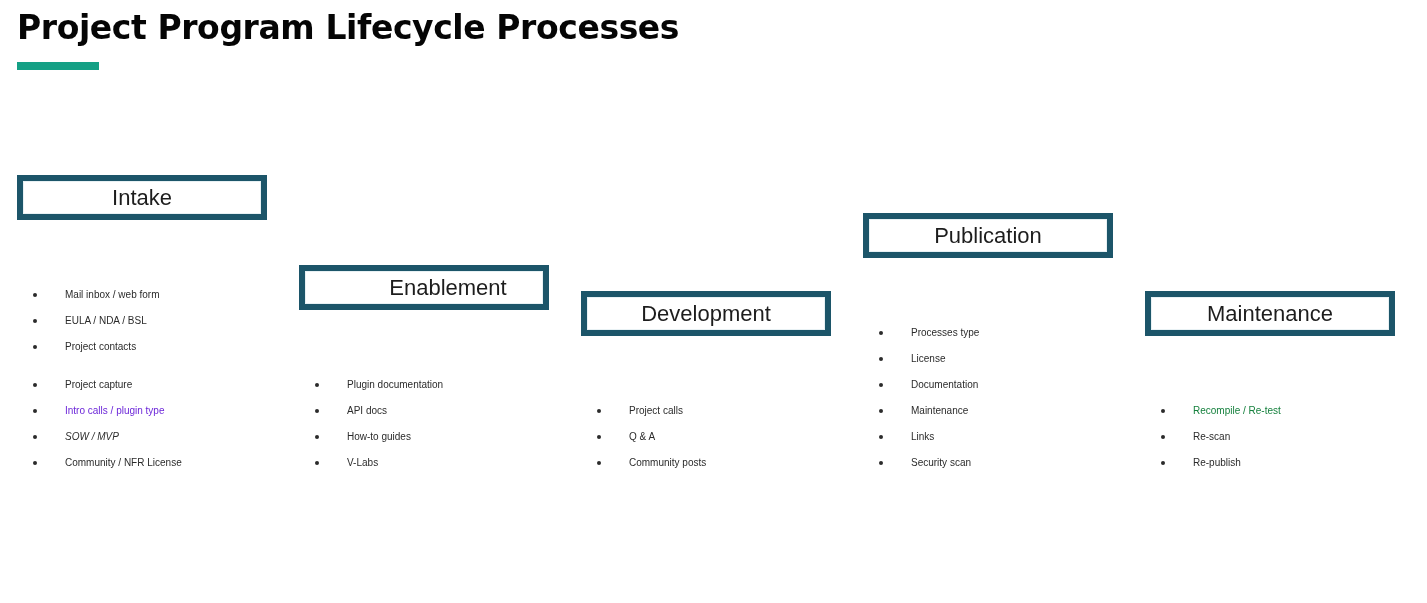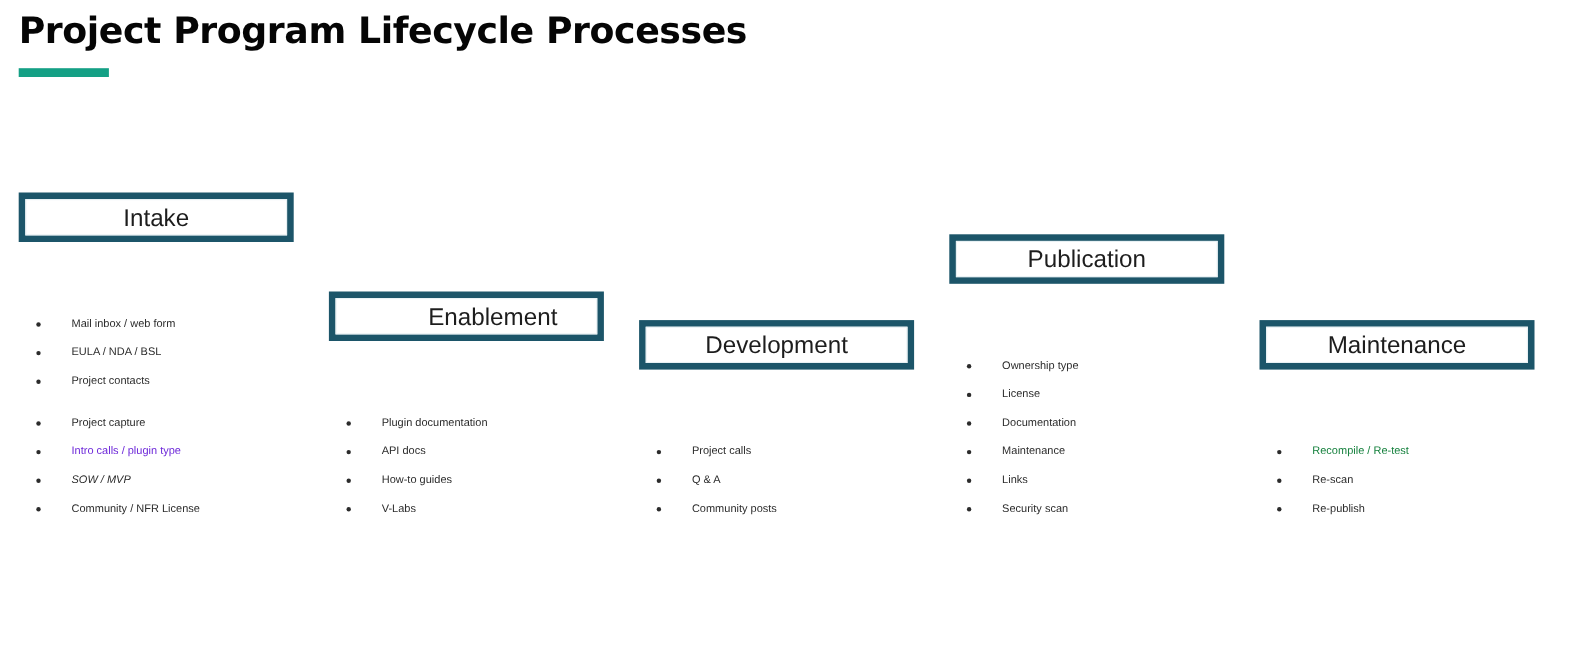--- a/index.html
+++ b/index.html
@@ -164,21 +164,21 @@
           <li class="phase-list-item" style="color: rgb(43, 43, 43);"><span class="bullet-marker" style="background: rgb(43, 43, 43);"></span><span class="phase-list-item-label">Project calls</span></li>
           <li class="phase-list-item" style="color: rgb(43, 43, 43);"><span class="bullet-marker" style="background: rgb(43, 43, 43);"></span><span class="phase-list-item-label">Q &amp; A</span></li>
           <li class="phase-list-item" style="color: rgb(43, 43, 43);"><span class="bullet-marker" style="background: rgb(43, 43, 43);"></span><span class="phase-list-item-label">Community posts</span></li>
         </ul>
       </div>
       <div class="phase-col">
         <div class="phase-header" style="border-color: rgb(28, 85, 105);">
           <span class="phase-header-label">Publication</span>
         </div>
         <ul class="phase-list">
-          <li class="phase-list-item" style="color: rgb(43, 43, 43);"><span class="bullet-marker" style="background: rgb(43, 43, 43);"></span><span class="phase-list-item-label">Ownership type</span></li>
+          <li class="phase-list-item" style="color: rgb(43, 43, 43);"><span class="bullet-marker" style="background: rgb(43, 43, 43);"></span><span class="phase-list-item-label">Processes type</span></li>
           <li class="phase-list-item" style="color: rgb(43, 43, 43);"><span class="bullet-marker" style="background: rgb(43, 43, 43);"></span><span class="phase-list-item-label">License</span></li>
           <li class="phase-list-item" style="color: rgb(43, 43, 43);"><span class="bullet-marker" style="background: rgb(43, 43, 43);"></span><span class="phase-list-item-label">Documentation</span></li>
           <li class="phase-list-item" style="color: rgb(43, 43, 43);"><span class="bullet-marker" style="background: rgb(43, 43, 43);"></span><span class="phase-list-item-label">Maintenance</span></li>
           <li class="phase-list-item" style="color: rgb(43, 43, 43);"><span class="bullet-marker" style="background: rgb(43, 43, 43);"></span><span class="phase-list-item-label">Links</span></li>
           <li class="phase-list-item" style="color: rgb(43, 43, 43);"><span class="bullet-marker" style="background: rgb(43, 43, 43);"></span><span class="phase-list-item-label">Security scan</span></li>
         </ul>
       </div>
       <div class="phase-col">
         <div class="phase-header" style="border-color: rgb(28, 85, 105);">
           <span class="phase-header-label">Maintenance</span>

